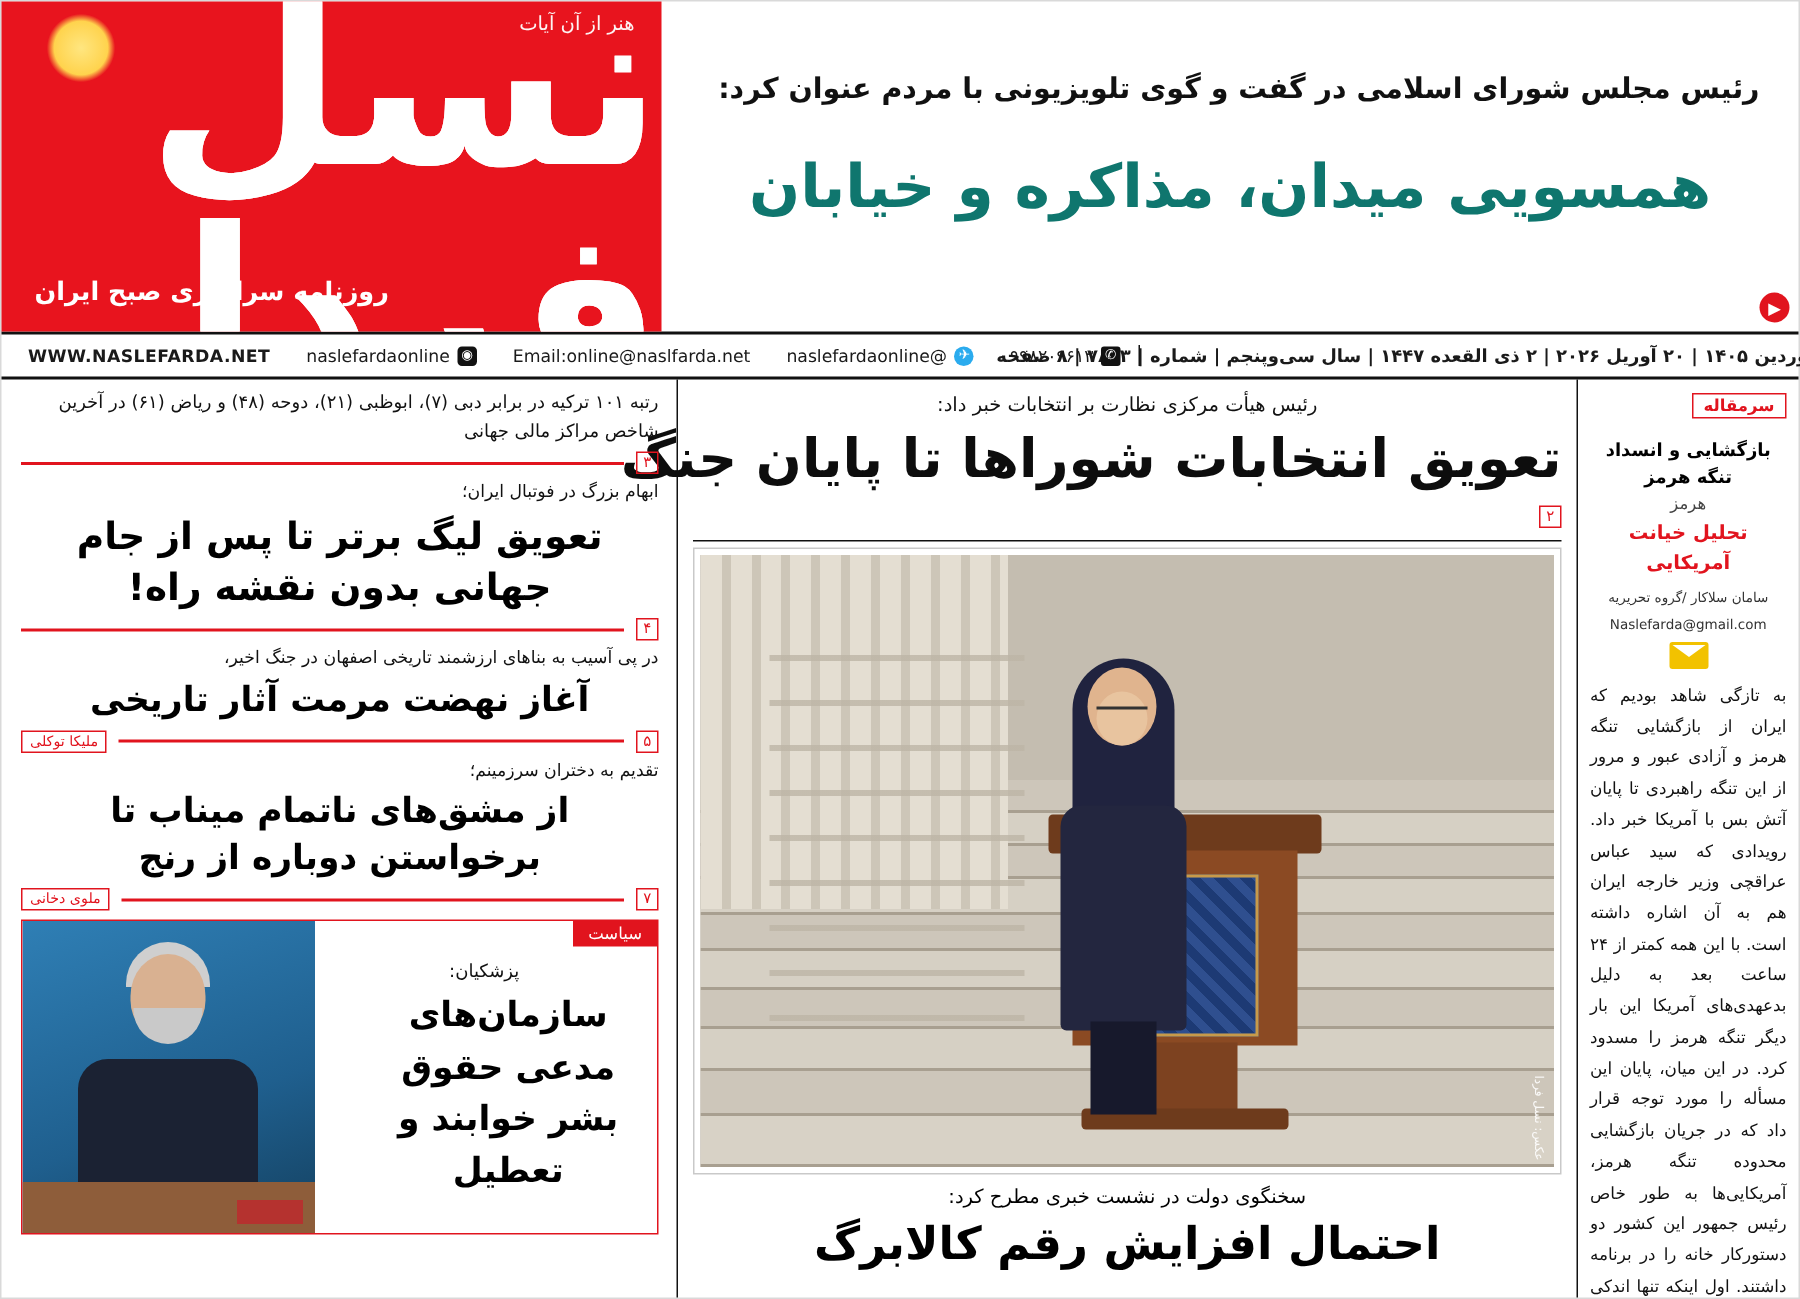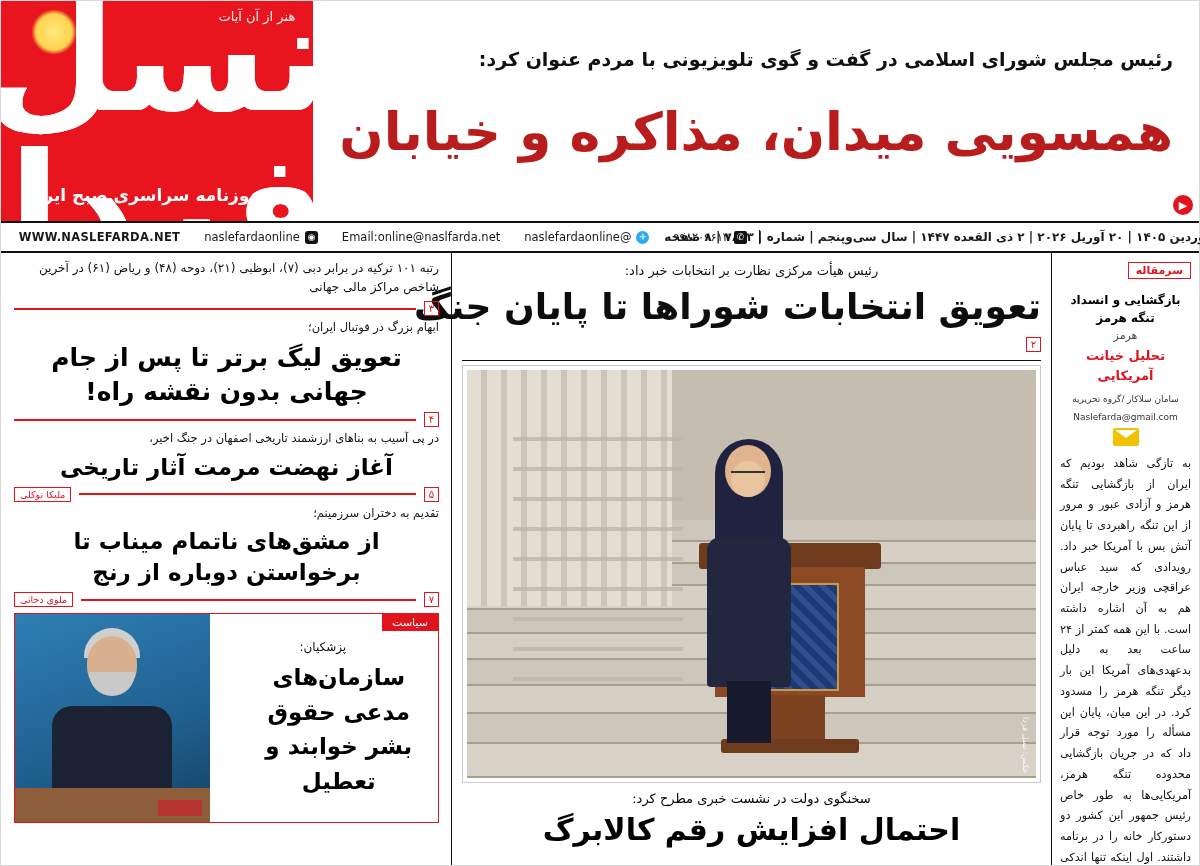--- a/index.html
+++ b/index.html
@@ -36,23 +36,23 @@
     text-align: right;
     font-size: 19px;
     color: #111;
     font-weight: 600;
     letter-spacing: 0;
     margin-top: 26px;
     line-height: 1.5;
   }
   .headline-main {
     text-align: center;
-    font-size: 52px;
+    font-size: 40px;
     font-weight: 800;
-    color: #b91c1c;
+    color: #0f766e;
     line-height: 1.25;
     margin-top: 26px;
     letter-spacing: -1px;
     white-space: nowrap;
   }
   .play-badge {
     position: absolute;
     right: 6px;
     bottom: 6px;
     width: 20px; height: 20px;

